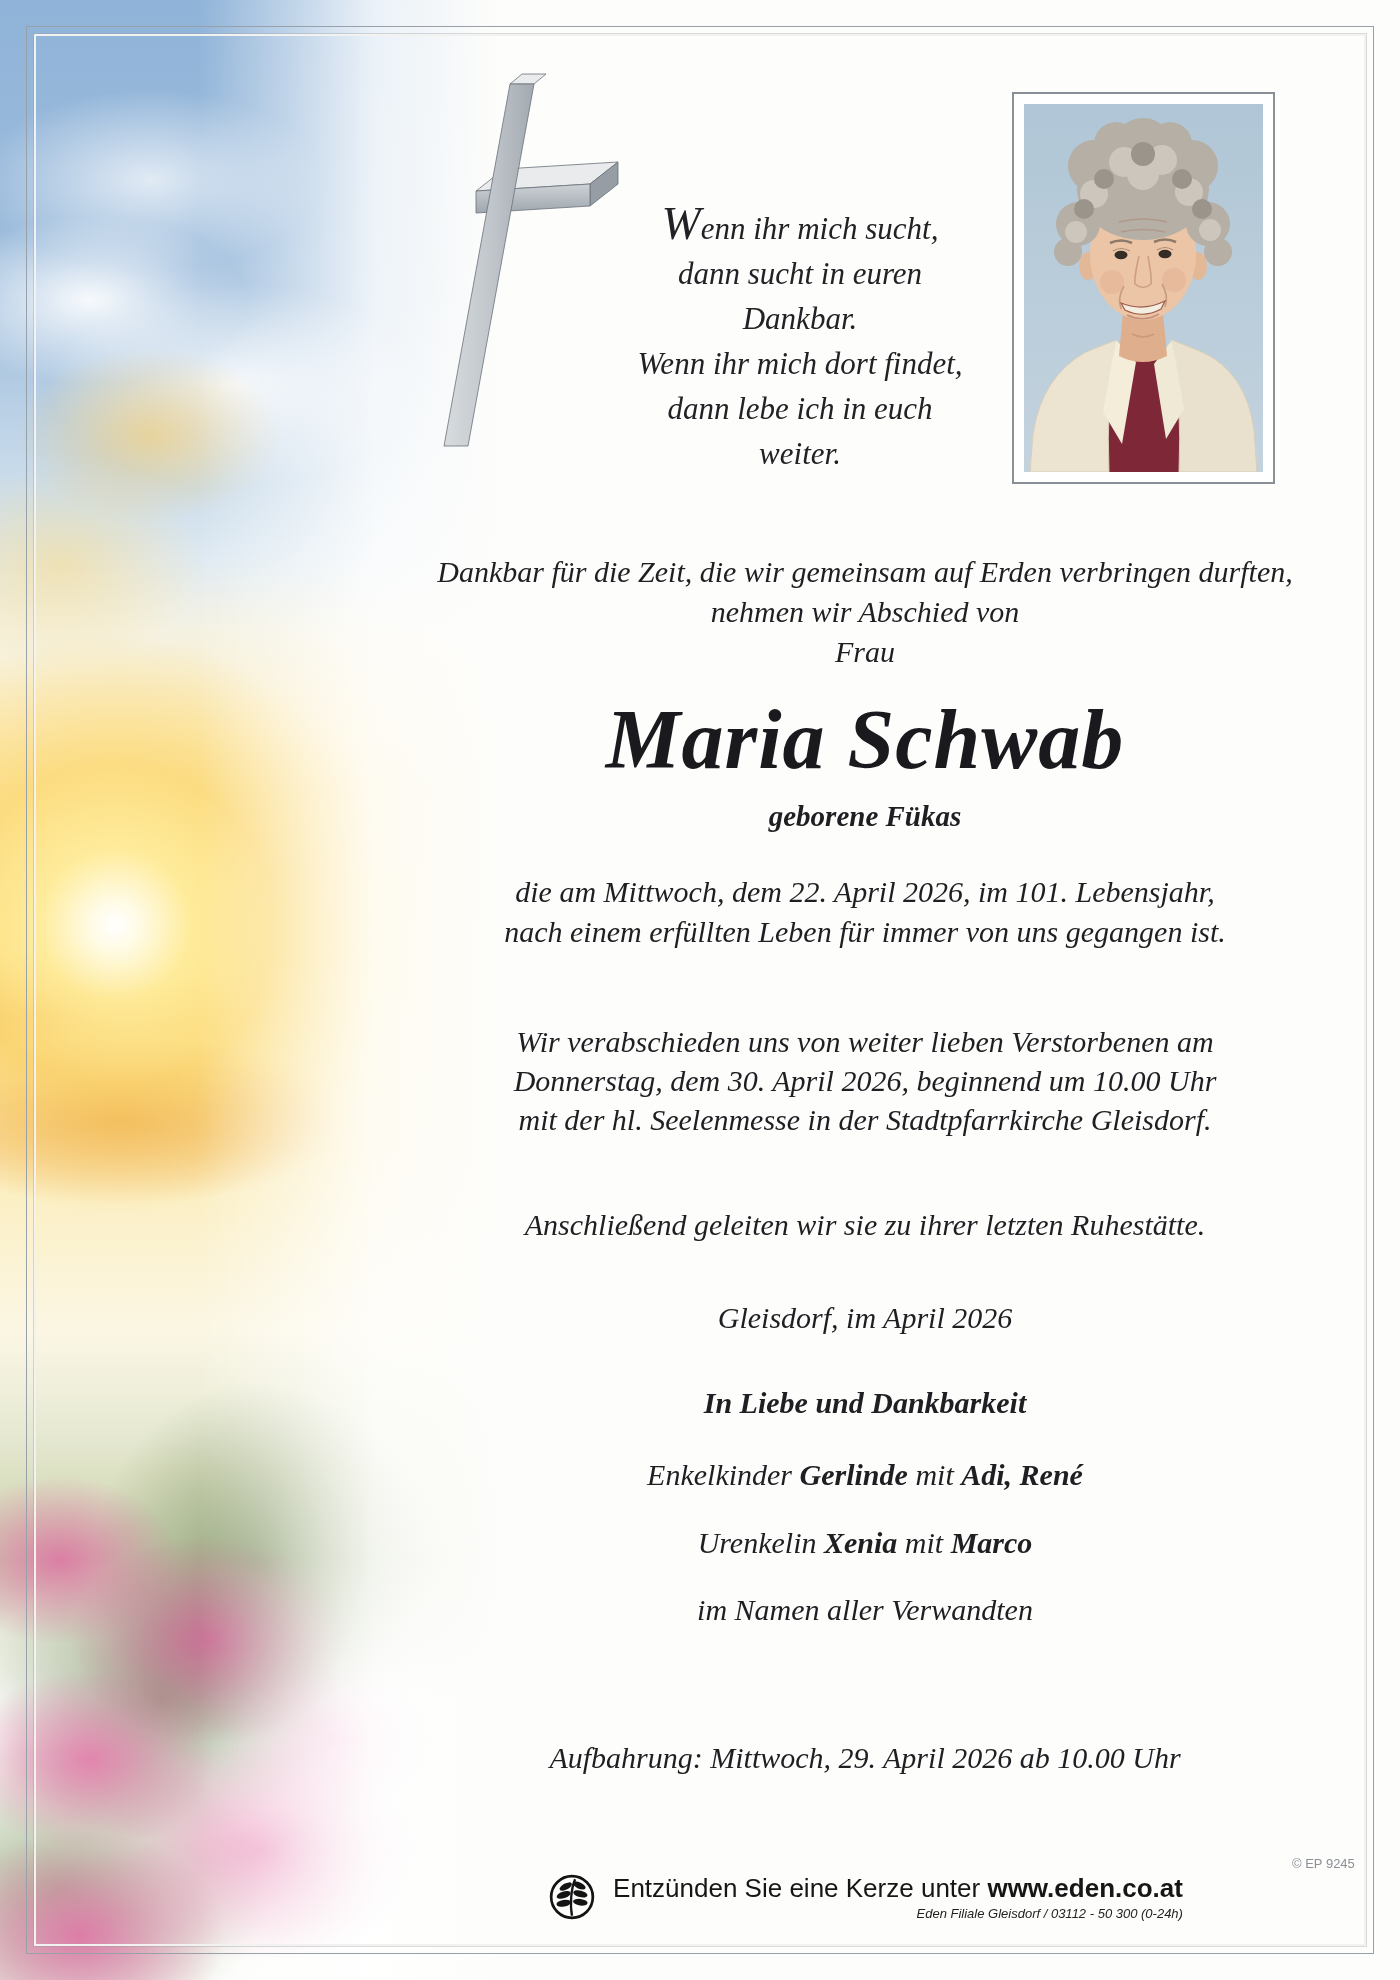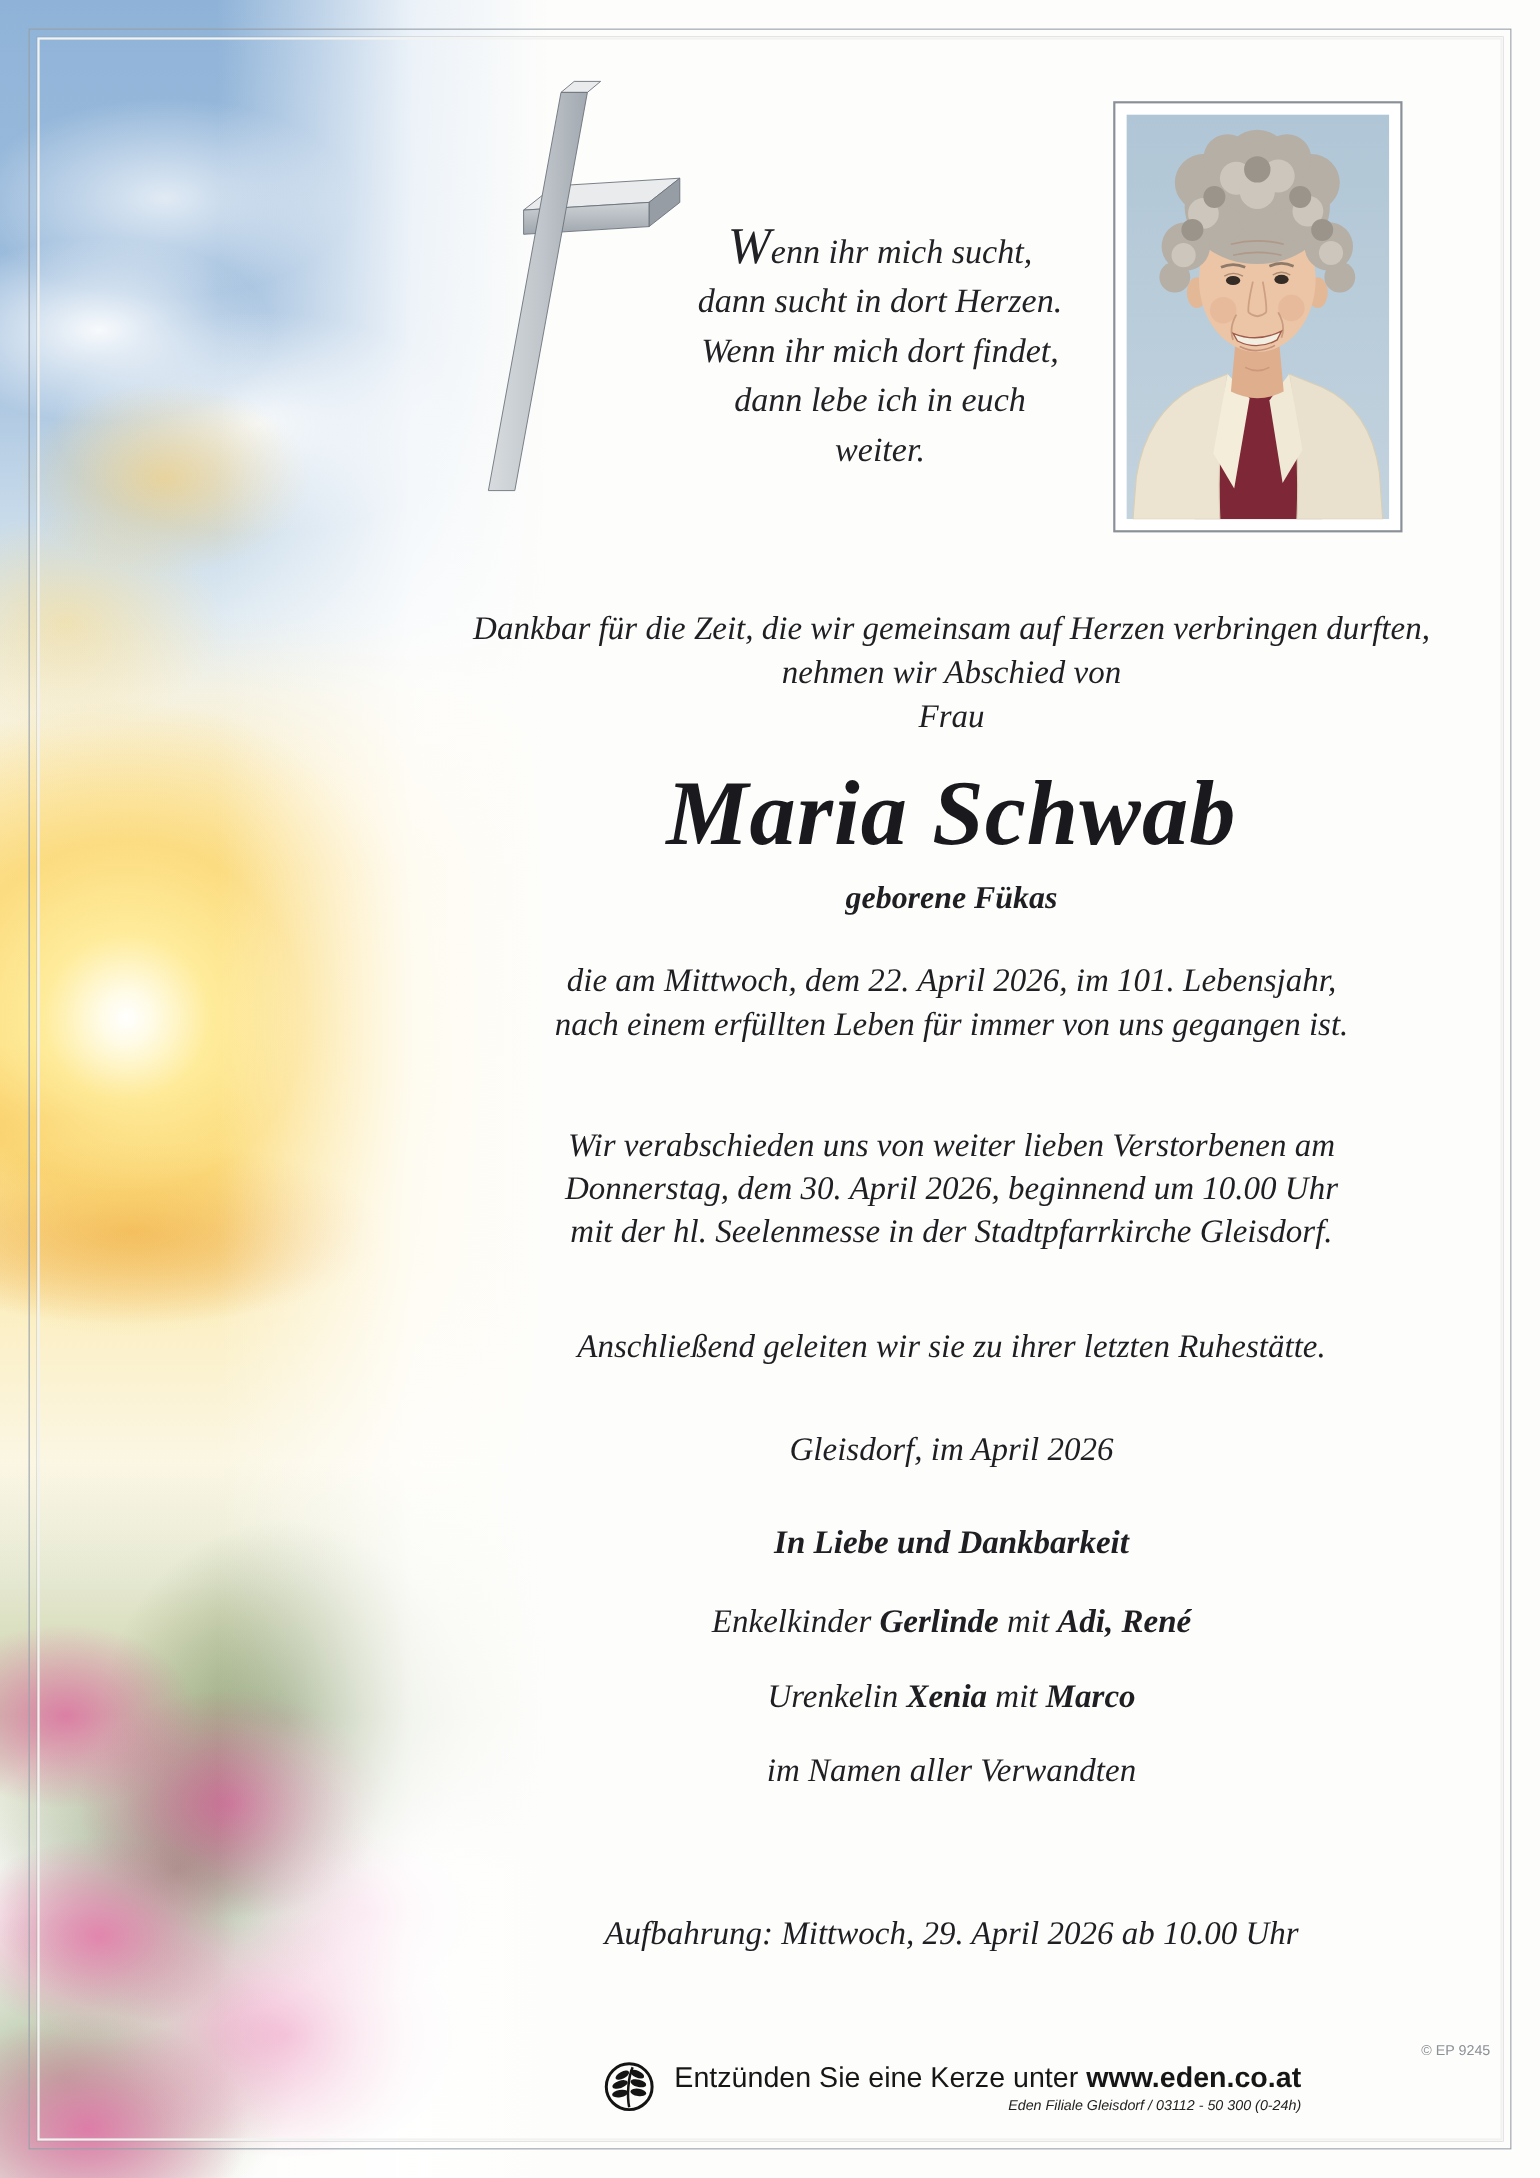--- a/index.html
+++ b/index.html
@@ -124,21 +124,21 @@
       <polygon points="194,116 222,94 222,116 194,138" fill="#969da4" stroke="#6a717a" stroke-width="0.8"></polygon>
       <polygon points="80,123 194,116 194,138 80,145" fill="url(#gArm)" stroke="#6a717a" stroke-width="0.8"></polygon>
 
       <polygon points="114,16 138,16 150,6 126,6" fill="#e9ebed" stroke="#6a717a" stroke-width="0.8"></polygon>
       <polygon points="114,16 138,16 72,378 48,378" fill="url(#gPost)" stroke="#6a717a" stroke-width="0.8"></polygon>
     </svg>
   </div>
 
   <div class="poem">
     <div class="poem-line lead">Wenn ihr mich sucht,</div>
-    <div class="poem-line">dann sucht in dort Herzen.</div>
+    <div class="poem-line">dann sucht in euren Dankbar.</div>
     <div class="poem-line">Wenn ihr mich dort findet,</div>
     <div class="poem-line">dann lebe ich in euch weiter.</div>
   </div>
 
   <div class="photo-frame">
     <svg viewBox="0 0 239 368" xmlns="http://www.w3.org/2000/svg" preserveAspectRatio="none">
       <defs>
         <linearGradient id="pBg" x1="0" y1="0" x2="0" y2="1">
           <stop offset="0" stop-color="#b0c6d6"></stop>
           <stop offset="1" stop-color="#c3d3de"></stop>
@@ -201,21 +201,21 @@
       <path d="M89,147 Q97,142 106,147 M133,146 Q141,141 149,146" stroke="rgba(120,90,70,0.55)" stroke-width="1.2" fill="none"></path>
       <path d="M115,152 Q110,174 111,180 M124,152 Q128,174 127,180 M111,180 Q119,187 127,180" stroke="rgba(180,130,100,0.55)" stroke-width="1.6" fill="none"></path>
       <path d="M100,182 Q93,194 97,205 M138,180 Q145,192 141,203" stroke="rgba(170,115,90,0.5)" stroke-width="1.6" fill="none"></path>
       <path d="M97,199 Q119,208 141,197 L137,205 Q119,215 101,206 Z" fill="#f3eee2" stroke="#a05a48" stroke-width="1.2"></path>
       <path d="M103,211 Q119,219 135,210" stroke="rgba(160,90,75,0.5)" stroke-width="1.5" fill="none"></path>
       <path d="M108,230 Q119,236 130,230" stroke="rgba(170,115,90,0.35)" stroke-width="1.5" fill="none"></path>
     </svg>
   </div>
 
   <div class="col intro t30">
-    <div>Dankbar für die Zeit, die wir gemeinsam auf Herzen verbringen durften,</div>
+    <div>Dankbar für die Zeit, die wir gemeinsam auf Erden verbringen durften,</div>
     <div>nehmen wir Abschied von</div>
     <div>Frau</div>
   </div>
 
   <div class="col name">Maria Schwab</div>
   <div class="col maiden">geborene Fükas</div>
 
   <div class="col passing t30">
     <div>die am Mittwoch, dem 22. April 2026, im 101. Lebensjahr,</div>
     <div>nach einem erfüllten Leben für immer von uns gegangen ist.</div>

